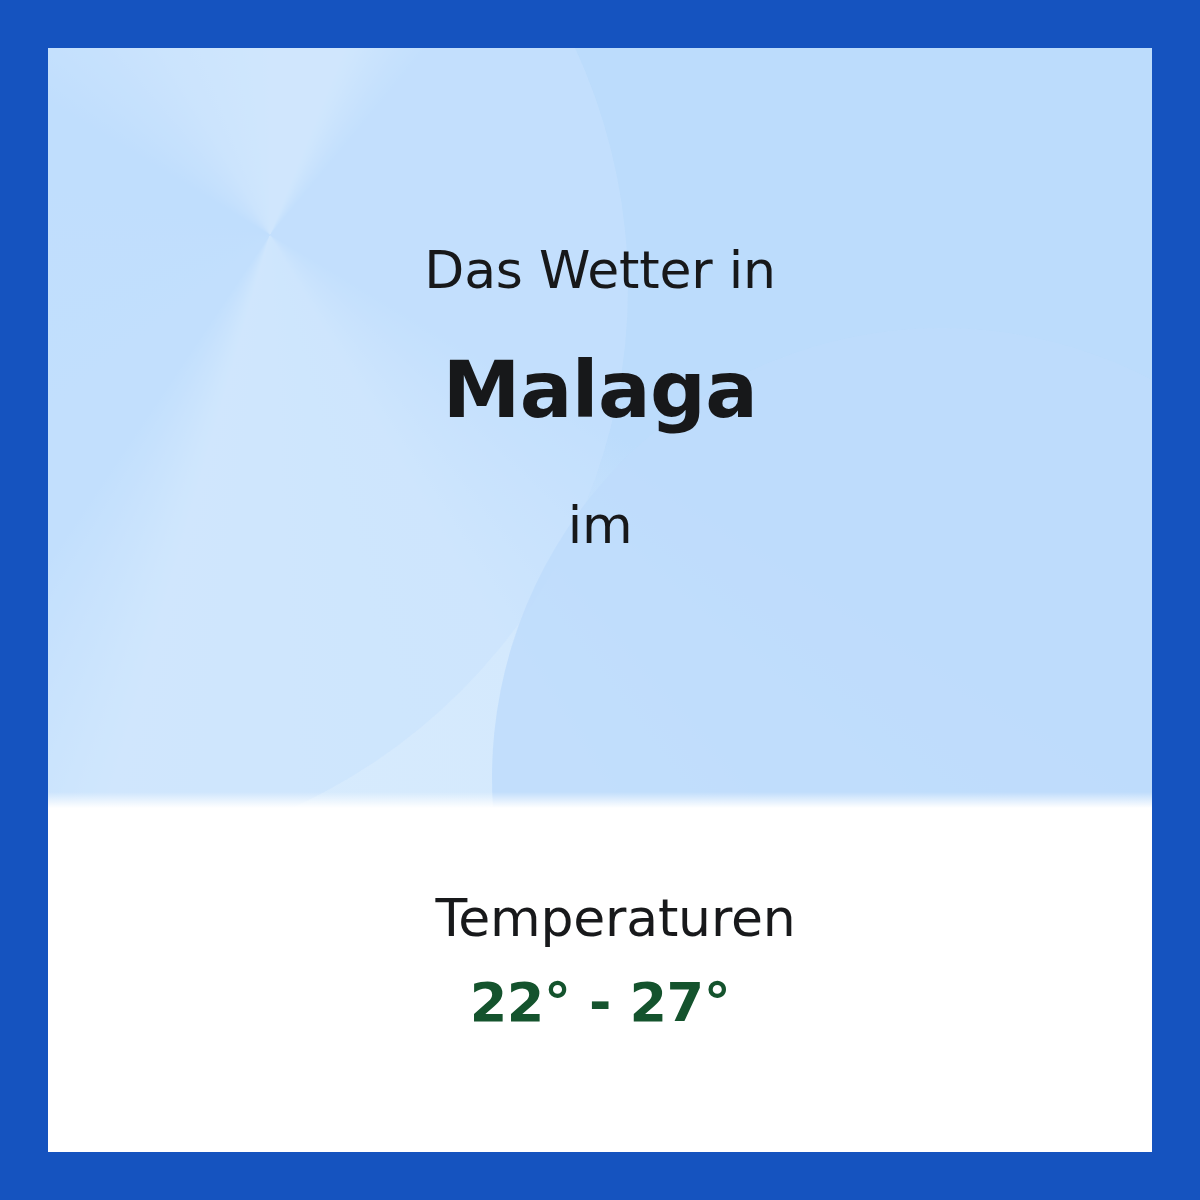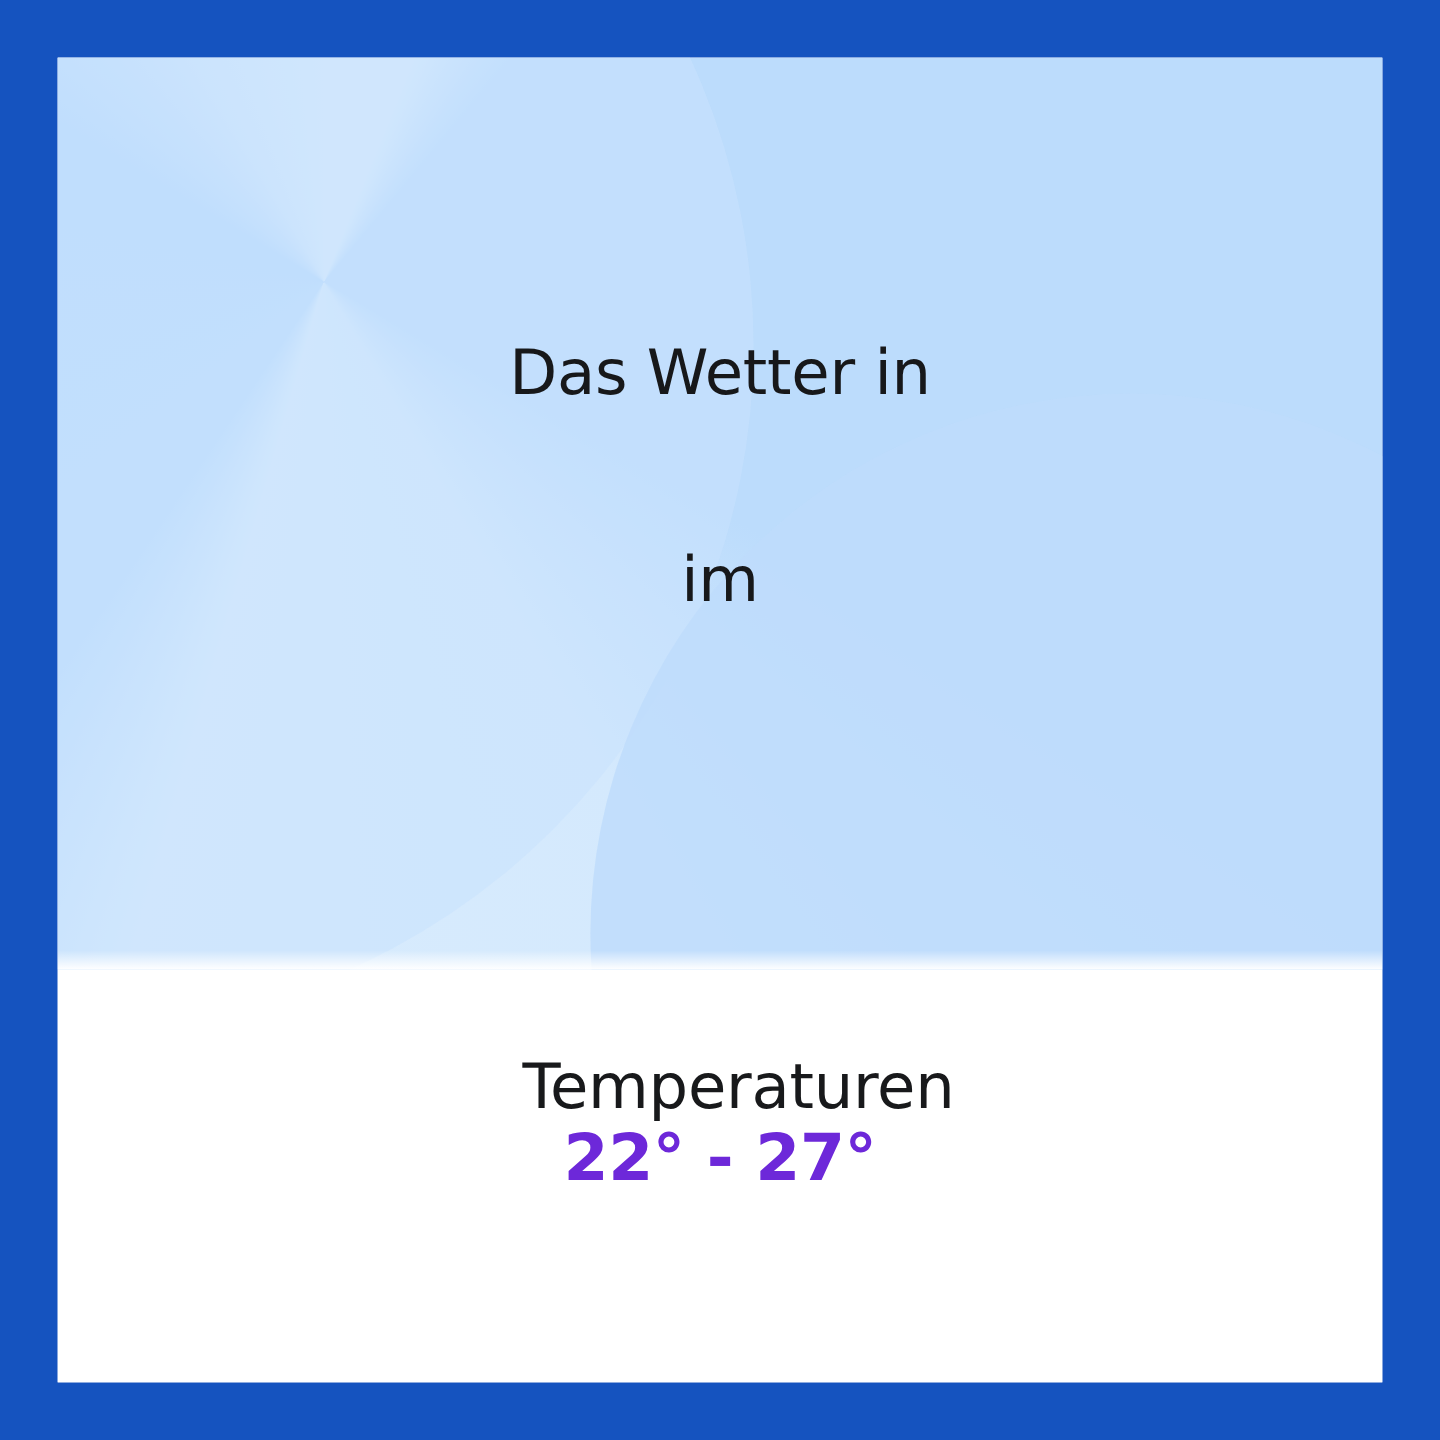--- a/index.html
+++ b/index.html
@@ -25,20 +25,21 @@
   .card {
     position: absolute;
     left: 48px;
     top: 48px;
     width: 1104px;
     height: 1104px;
     background: #ffffff;
     overflow: hidden;
     display: flex;
     flex-direction: column;
+    gap: 12px;
   }
 
   
   .hero {
     position: relative;
     height: 760px;
     flex: 0 0 760px;
     background: #d9ecfd;
     overflow: hidden;
   }
@@ -133,42 +134,44 @@
   }
   .stat-label {
     font-size: 52px;
     font-weight: 400;
     color: #18191b;
     line-height: 1.1;
     letter-spacing: -0.2px;
     padding-left: 31px;
   }
   .stat-value {
+    margin-top: 26px;
     font-size: 54px;
     font-weight: 700;
-    color: #6d28d9;
+    color: #14532d;
     line-height: 1.1;
     letter-spacing: -0.4px;
   }
 </style>
 </head>
 <body>
 
 <div class="frame">
   <div class="card">
 
     <div class="hero">
       <div class="hero-bg"></div>
       <div class="hero-bg3"></div>
       <div class="hero-bg2"></div>
       <div class="hero-fade"></div>
 
       <div class="hero-inner">
         <div class="line-sm">Das Wetter in</div>
         <div class="gap-a"></div>
+        <div class="line-lg">Malaga</div>
         <div class="gap-b"></div>
         <div class="line-sm">im</div>
         <div class="gap-c"></div>
       </div>
     </div>
 
     <div class="stats">
       <div class="stat">
         <div class="stat-label">Temperaturen</div>
         <div class="stat-value">22° - 27°</div>

